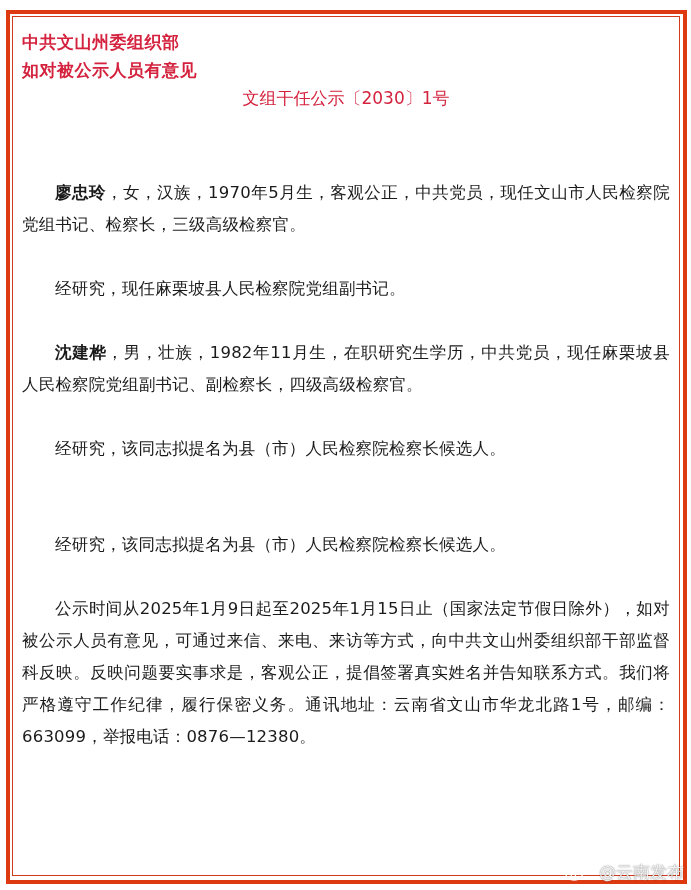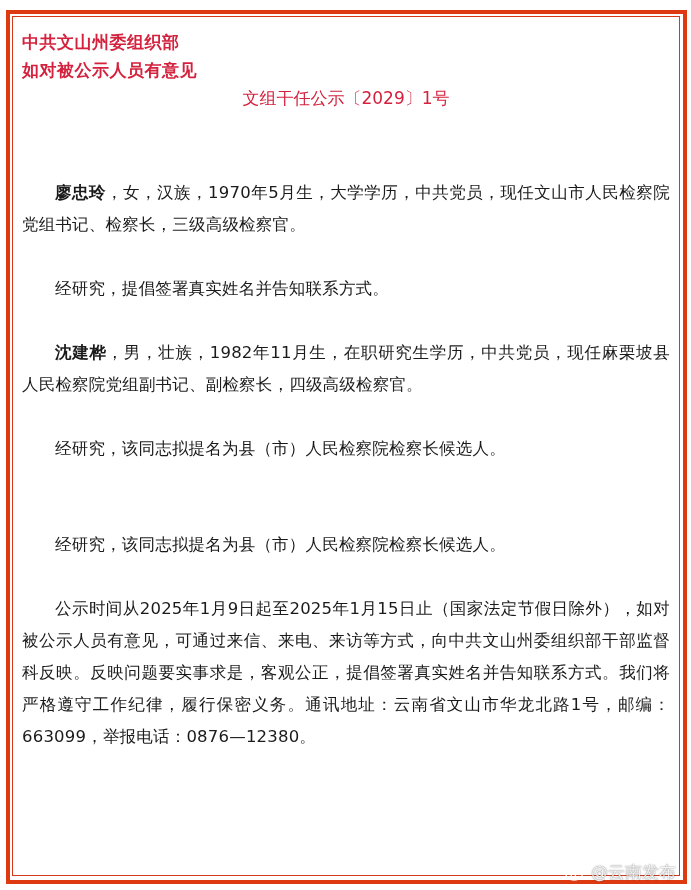--- a/index.html
+++ b/index.html
@@ -71,47 +71,47 @@
       position: absolute;
       left: 565px;
       top: 862px;
       font-size: 17px;
       color: rgba(255,255,255,0.9);
       text-shadow: 0 0 2px rgba(0,0,0,0.35), 0 0 1px rgba(0,0,0,0.4);
       white-space: nowrap;
       line-height: 20px;
       display: flex;
       align-items: center;
-      gap: 4px;
+      gap: 12px;
     }
     .weibo-icon {
       width: 22px;
       height: 18px;
       display: inline-block;
     }
   </style>
 </head>
 <body>
 
 <div class="outer-frame"></div>
 <div class="inner-frame"></div>
 
 <div class="content">
   <div class="title">中共文山州委组织部</div>
   <div class="title">如对被公示人员有意见</div>
-  <div class="doc-number">文组干任公示〔2029〕1号</div>
+  <div class="doc-number">文组干任公示〔2030〕1号</div>
 
   <div class="gap-lg"></div>
 
 
   <div class="gap-md"></div>
 
-  <p class="para"><span class="name">廖忠玲</span><span>，女，汉族，1970年5月生，大学学历，中共党员，现任文山市人民检察院党组书记、检察长，三级高级检察官。</span></p>
+  <p class="para"><span class="name">廖忠玲</span><span>，女，汉族，1970年5月生，客观公正，中共党员，现任文山市人民检察院党组书记、检察长，三级高级检察官。</span></p>
   <div class="gap-md"></div>
-  <p class="para">经研究，提倡签署真实姓名并告知联系方式。</p>
+  <p class="para">经研究，现任麻栗坡县人民检察院党组副书记。</p>
 
   <div class="gap-md"></div>
 
   <p class="para"><span class="name">沈建桦</span><span>，男，壮族，1982年11月生，在职研究生学历，中共党员，现任麻栗坡县人民检察院党组副书记、副检察长，四级高级检察官。</span></p>
   <div class="gap-md"></div>
   <p class="para">经研究，该同志拟提名为县（市）人民检察院检察长候选人。</p>
 
   <div class="gap-md"></div>
 
   <div class="gap-md"></div>

